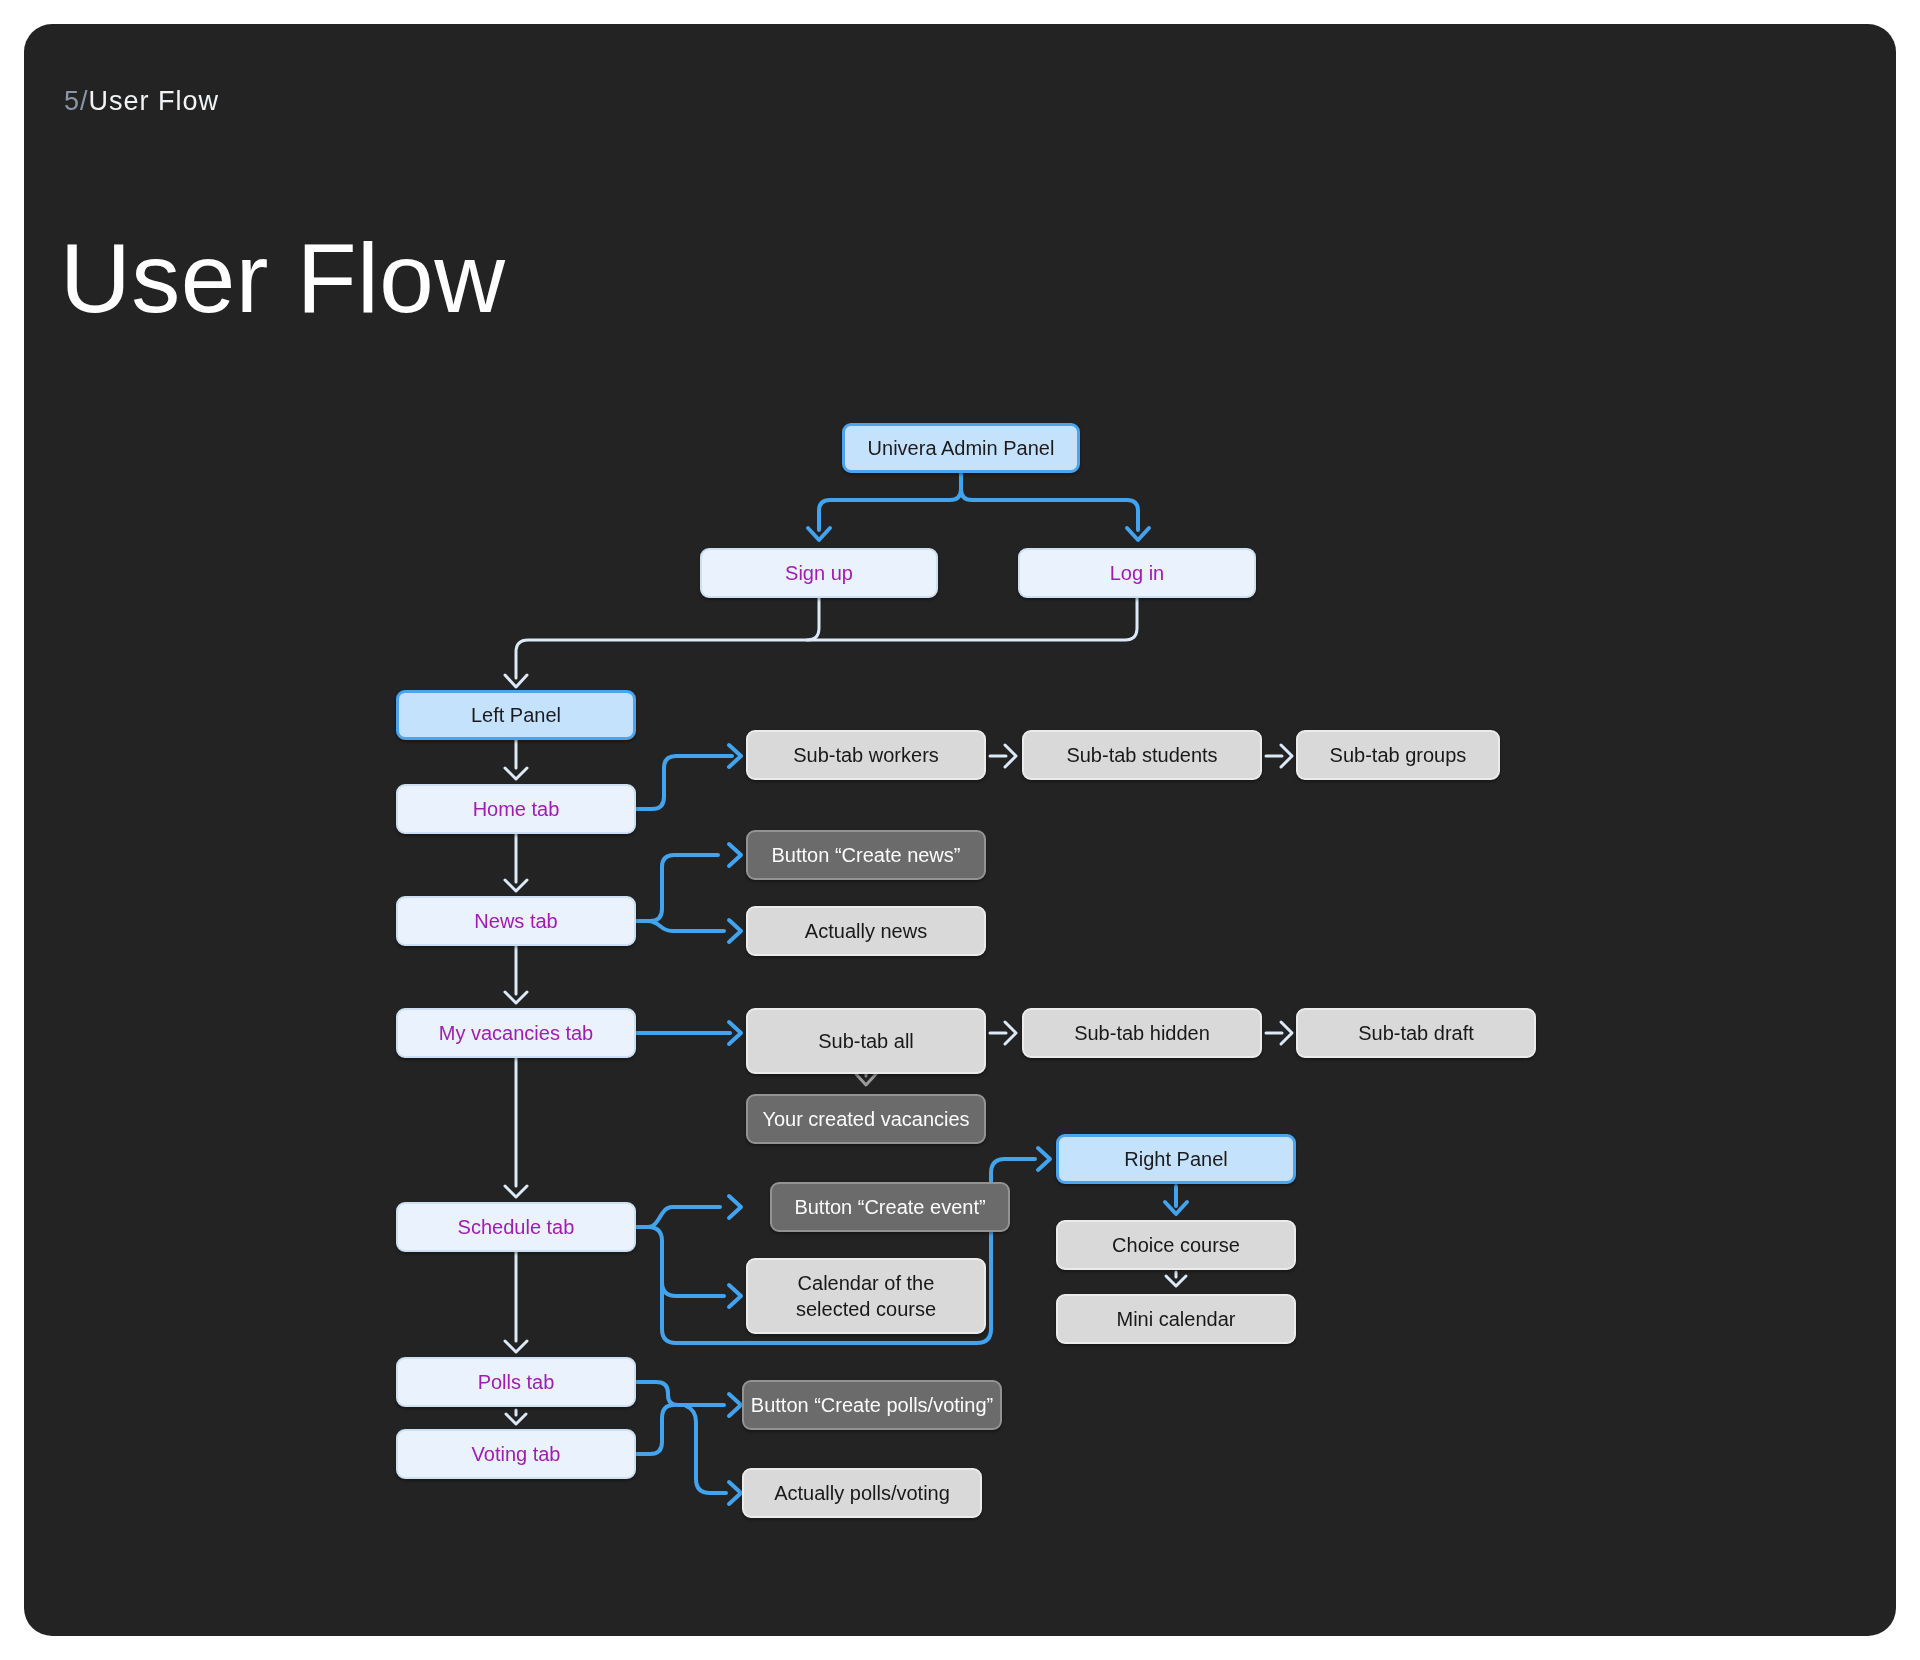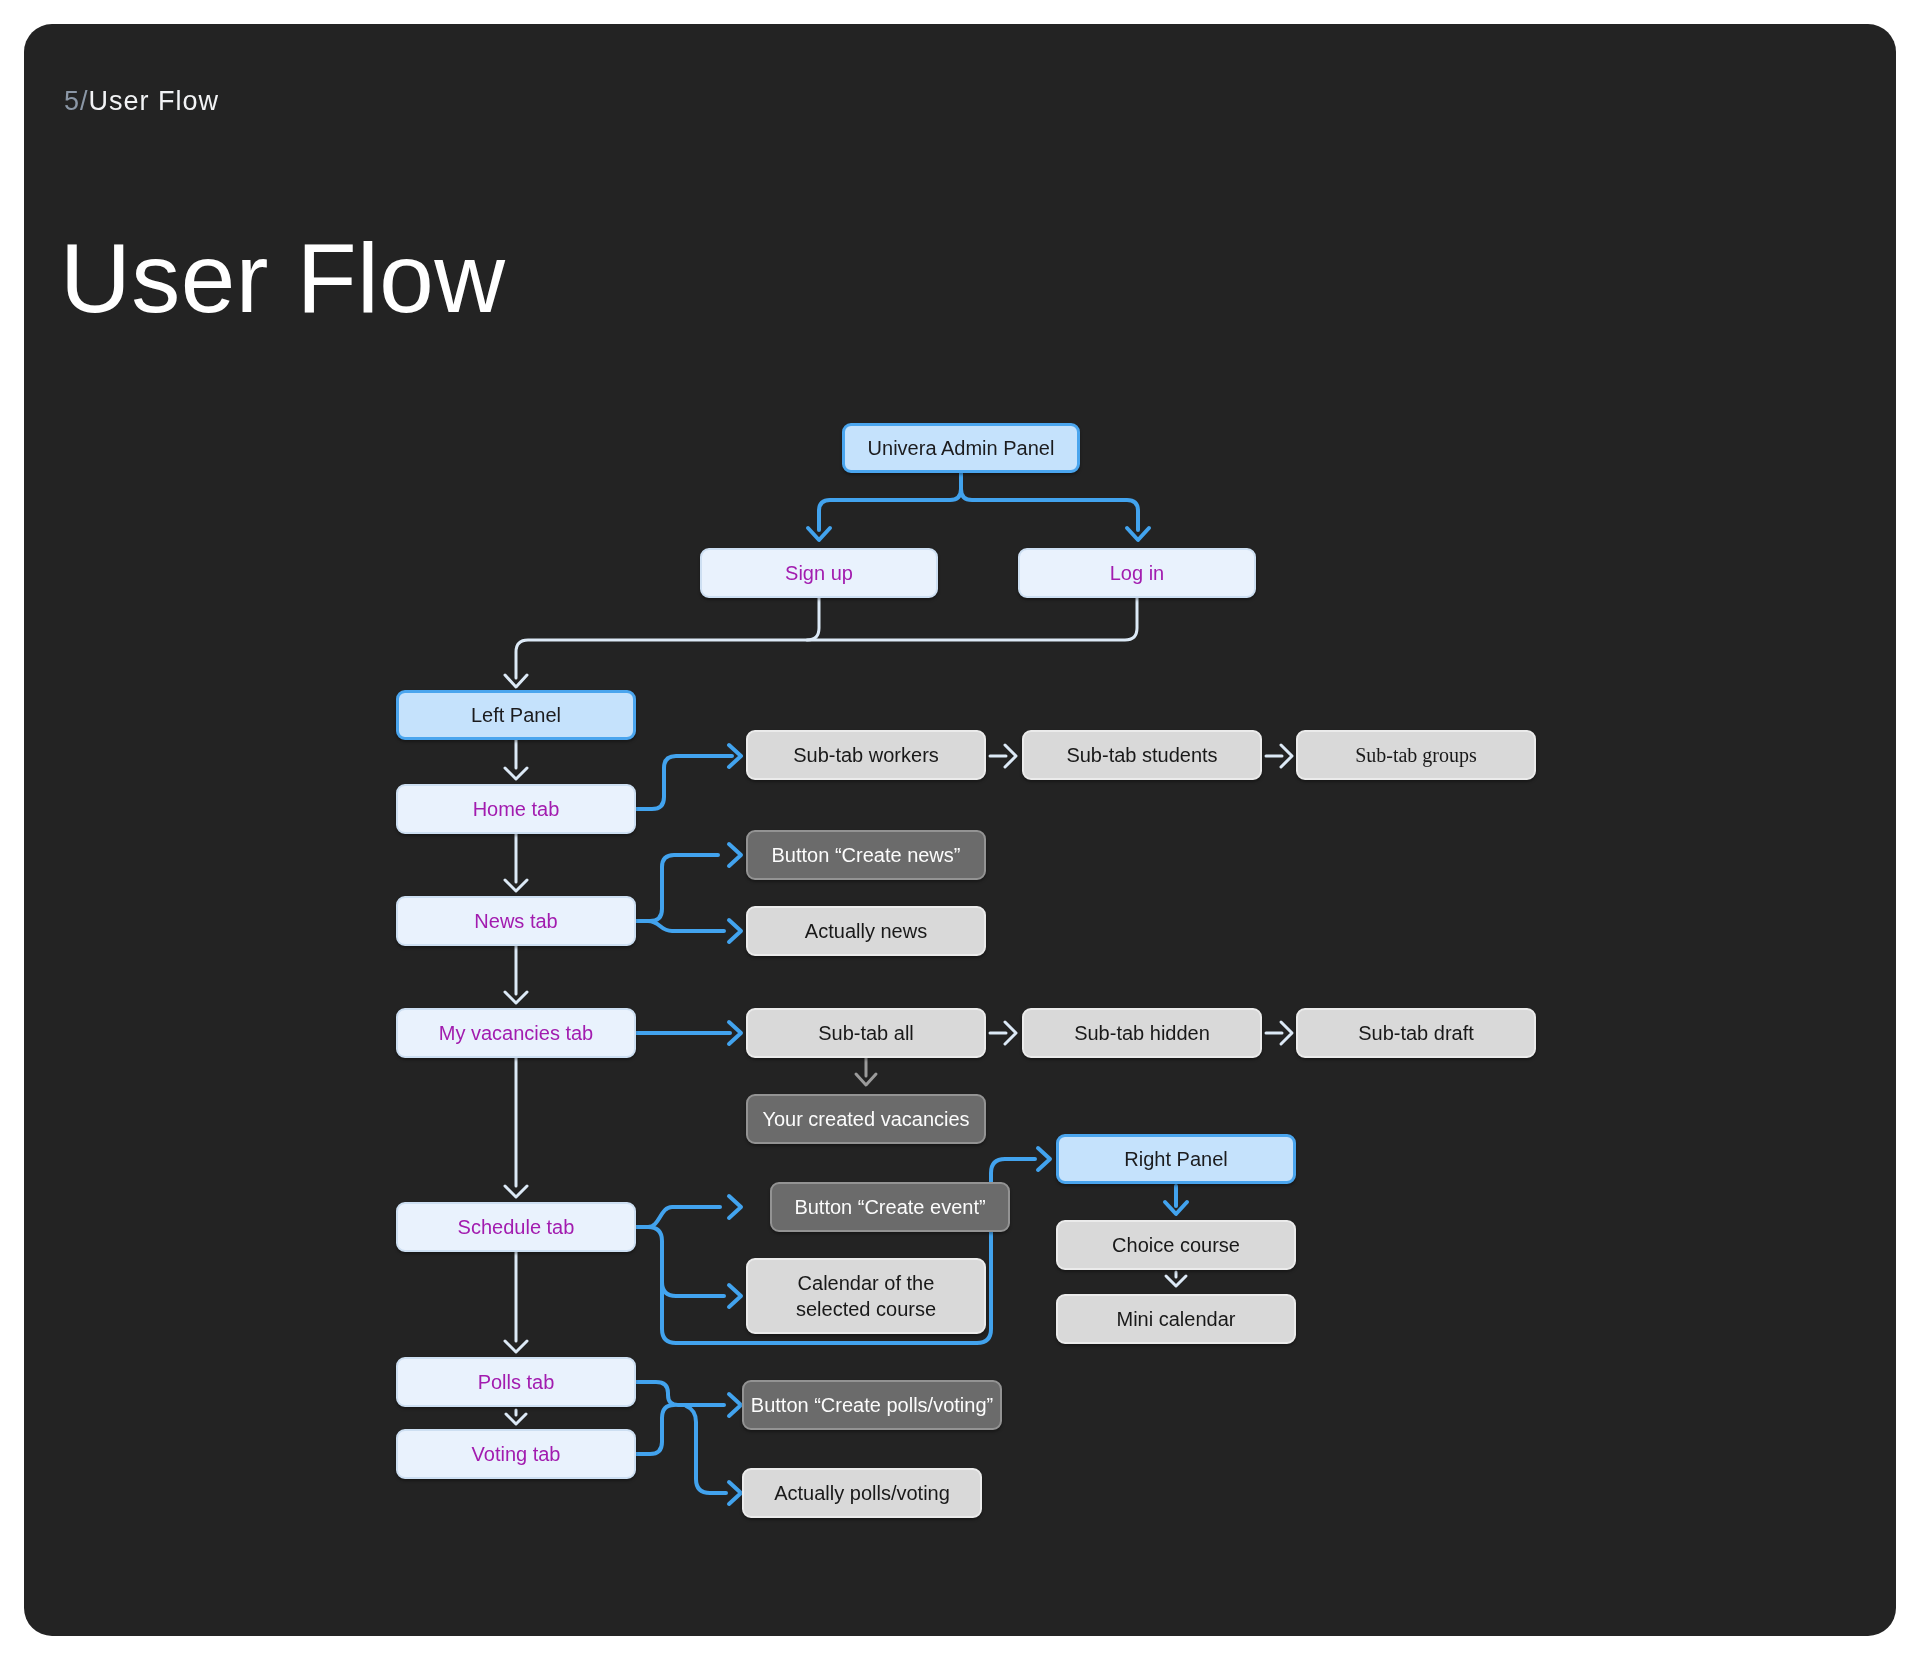--- a/index.html
+++ b/index.html
@@ -24,29 +24,29 @@
   #nd-left-panel{left:372px;top:666px;width:240px;height:50px;}
   #nd-home{left:372px;top:760px;width:240px;height:50px;}
   #nd-news{left:372px;top:872px;width:240px;height:50px;}
   #nd-vacancies{left:372px;top:984px;width:240px;height:50px;}
   #nd-schedule{left:372px;top:1178px;width:240px;height:50px;}
   #nd-polls{left:372px;top:1333px;width:240px;height:50px;}
   #nd-voting{left:372px;top:1405px;width:240px;height:50px;}
   #nd-subtab-workers{left:722px;top:706px;width:240px;height:50px;}
   #nd-btn-create-news{left:722px;top:806px;width:240px;height:50px;}
   #nd-actually-news{left:722px;top:882px;width:240px;height:50px;}
-  #nd-subtab-all{left:722px;top:984px;width:240px;height:50px;}
+  #nd-subtab-all{left:722px;top:984px;width:240px;height:66px;}
   #nd-your-created-vacancies{left:722px;top:1070px;width:240px;height:50px;}
   #nd-btn-create-event{left:722px;top:1158px;width:240px;height:50px;margin-left:24px;}
   #nd-calendar-course{left:722px;top:1234px;width:240px;height:76px;padding:0 18px;}
   #nd-btn-create-polls{left:718px;top:1356px;width:260px;height:50px;}
   #nd-actually-polls{left:718px;top:1444px;width:240px;height:50px;}
   #nd-subtab-students{left:998px;top:706px;width:240px;height:50px;}
   #nd-subtab-hidden{left:998px;top:984px;width:240px;height:50px;}
-  #nd-subtab-groups{left:1272px;top:706px;width:240px;height:50px;font-family:Liberation Serif, serif;}
+  #nd-subtab-groups{left:1272px;top:706px;width:204px;height:50px;}
   #nd-subtab-draft{left:1272px;top:984px;width:240px;height:50px;}
   #nd-right-panel{left:1032px;top:1110px;width:240px;height:50px;}
   #nd-choice-course{left:1032px;top:1196px;width:240px;height:50px;}
   #nd-mini-calendar{left:1032px;top:1270px;width:240px;height:50px;}
 </style>
 </head>
 <body>
 
 <div class="canvas">
 

